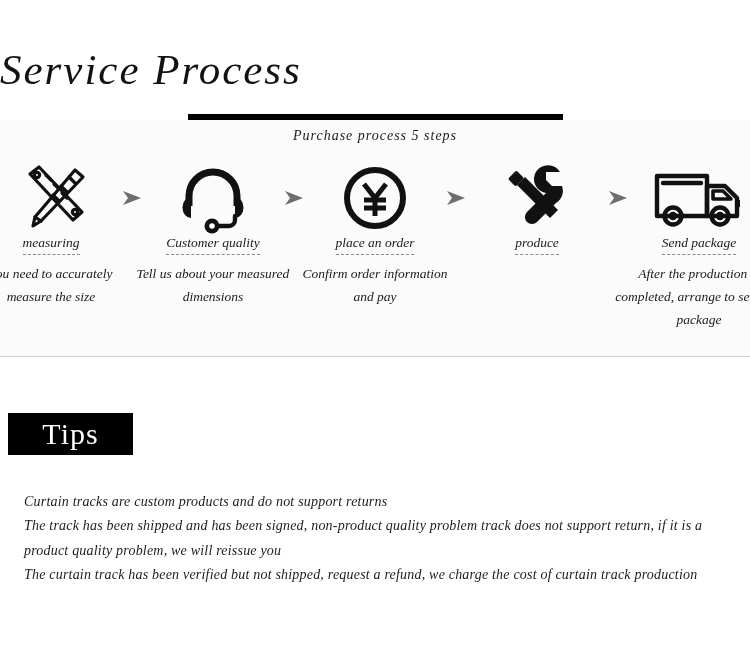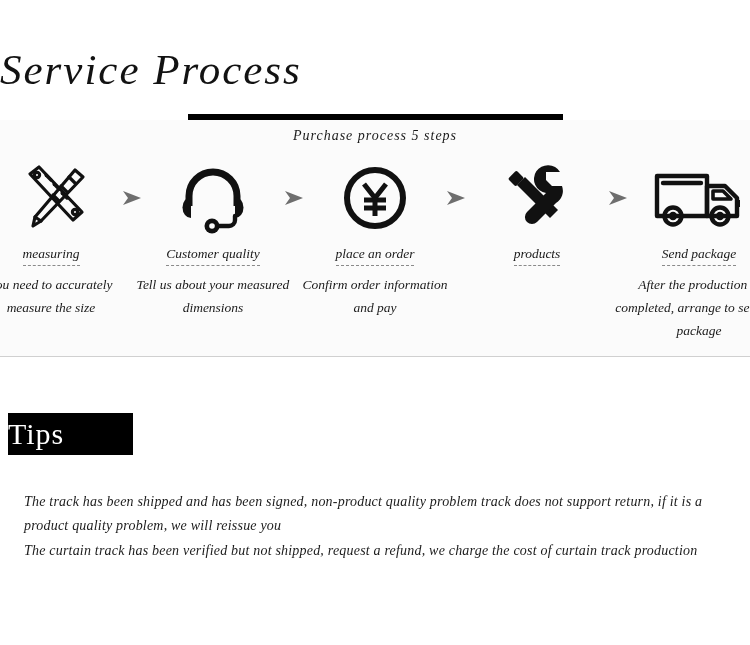--- a/index.html
+++ b/index.html
@@ -93,21 +93,21 @@
   }
   .step-icon {
     height: 72px;
     display: flex;
     align-items: center;
     justify-content: center;
   }
   .step-icon svg { display: block; }
 
   .step-title {
-    margin-top: 12px;
+    margin-top: 1px;
     font-family: "Liberation Serif", serif;
     font-style: italic;
     font-size: 13.5px;
     color: #1a1a1a;
     text-align: center;
     white-space: nowrap;
     padding-bottom: 3px;
     border-bottom: 1px dashed #8a8a8a;
   }
   .step-desc {
@@ -151,21 +151,21 @@
     position: absolute;
     left: 8px;
     top: 56px;
     width: 125px;
     height: 42px;
     background: #000000;
     color: #ffffff;
     font-family: "Liberation Serif", serif;
     font-size: 30px;
     line-height: 42px;
-    text-align: left;
+    text-align: center;
     letter-spacing: 1px;
   }
   .tips-list {
     position: absolute;
     left: 24px;
     right: 20px;
     top: 133px;
   }
   .tips-line {
     font-family: "Liberation Serif", serif;
@@ -277,21 +277,21 @@
                      A14 14 0 1 0 44 31
                      L25 50
                      A7 7 0 0 0 25 60
                      A7 7 0 0 0 35 60
                      L54 41
                      A14 14 0 0 0 60 24
                      L50 24 L44 18 L44 10 Z"></path>
           </g>
         </svg>
       </div>
-      <div class="step-title">products</div>
+      <div class="step-title">produce</div>
     </div>
 
     <div class="arrow">
       <svg width="22" height="20" viewBox="0 0 22 20" aria-hidden="true">
         <path d="M2 3 L20 10 L2 17 L7 10 Z" fill="#6e6e6e"></path>
       </svg>
     </div>
 
     <div class="step">
       <div class="step-icon">
@@ -314,16 +314,17 @@
     </div>
 
   </div>
 
   <div class="section-rule"></div>
 </div>
 
 <div class="tips-section">
   <div class="tips-badge">Tips</div>
   <div class="tips-list">
+    <div class="tips-line">Curtain tracks are custom products and do not support returns</div>
     <div class="tips-line">The track has been shipped and has been signed, non-product quality problem track does not support return, if it is a product quality problem, we will reissue you</div>
     <div class="tips-line">The curtain track has been verified but not shipped, request a refund, we charge the cost of curtain track production</div>
   </div>
 </div>
 
 </body></html>

